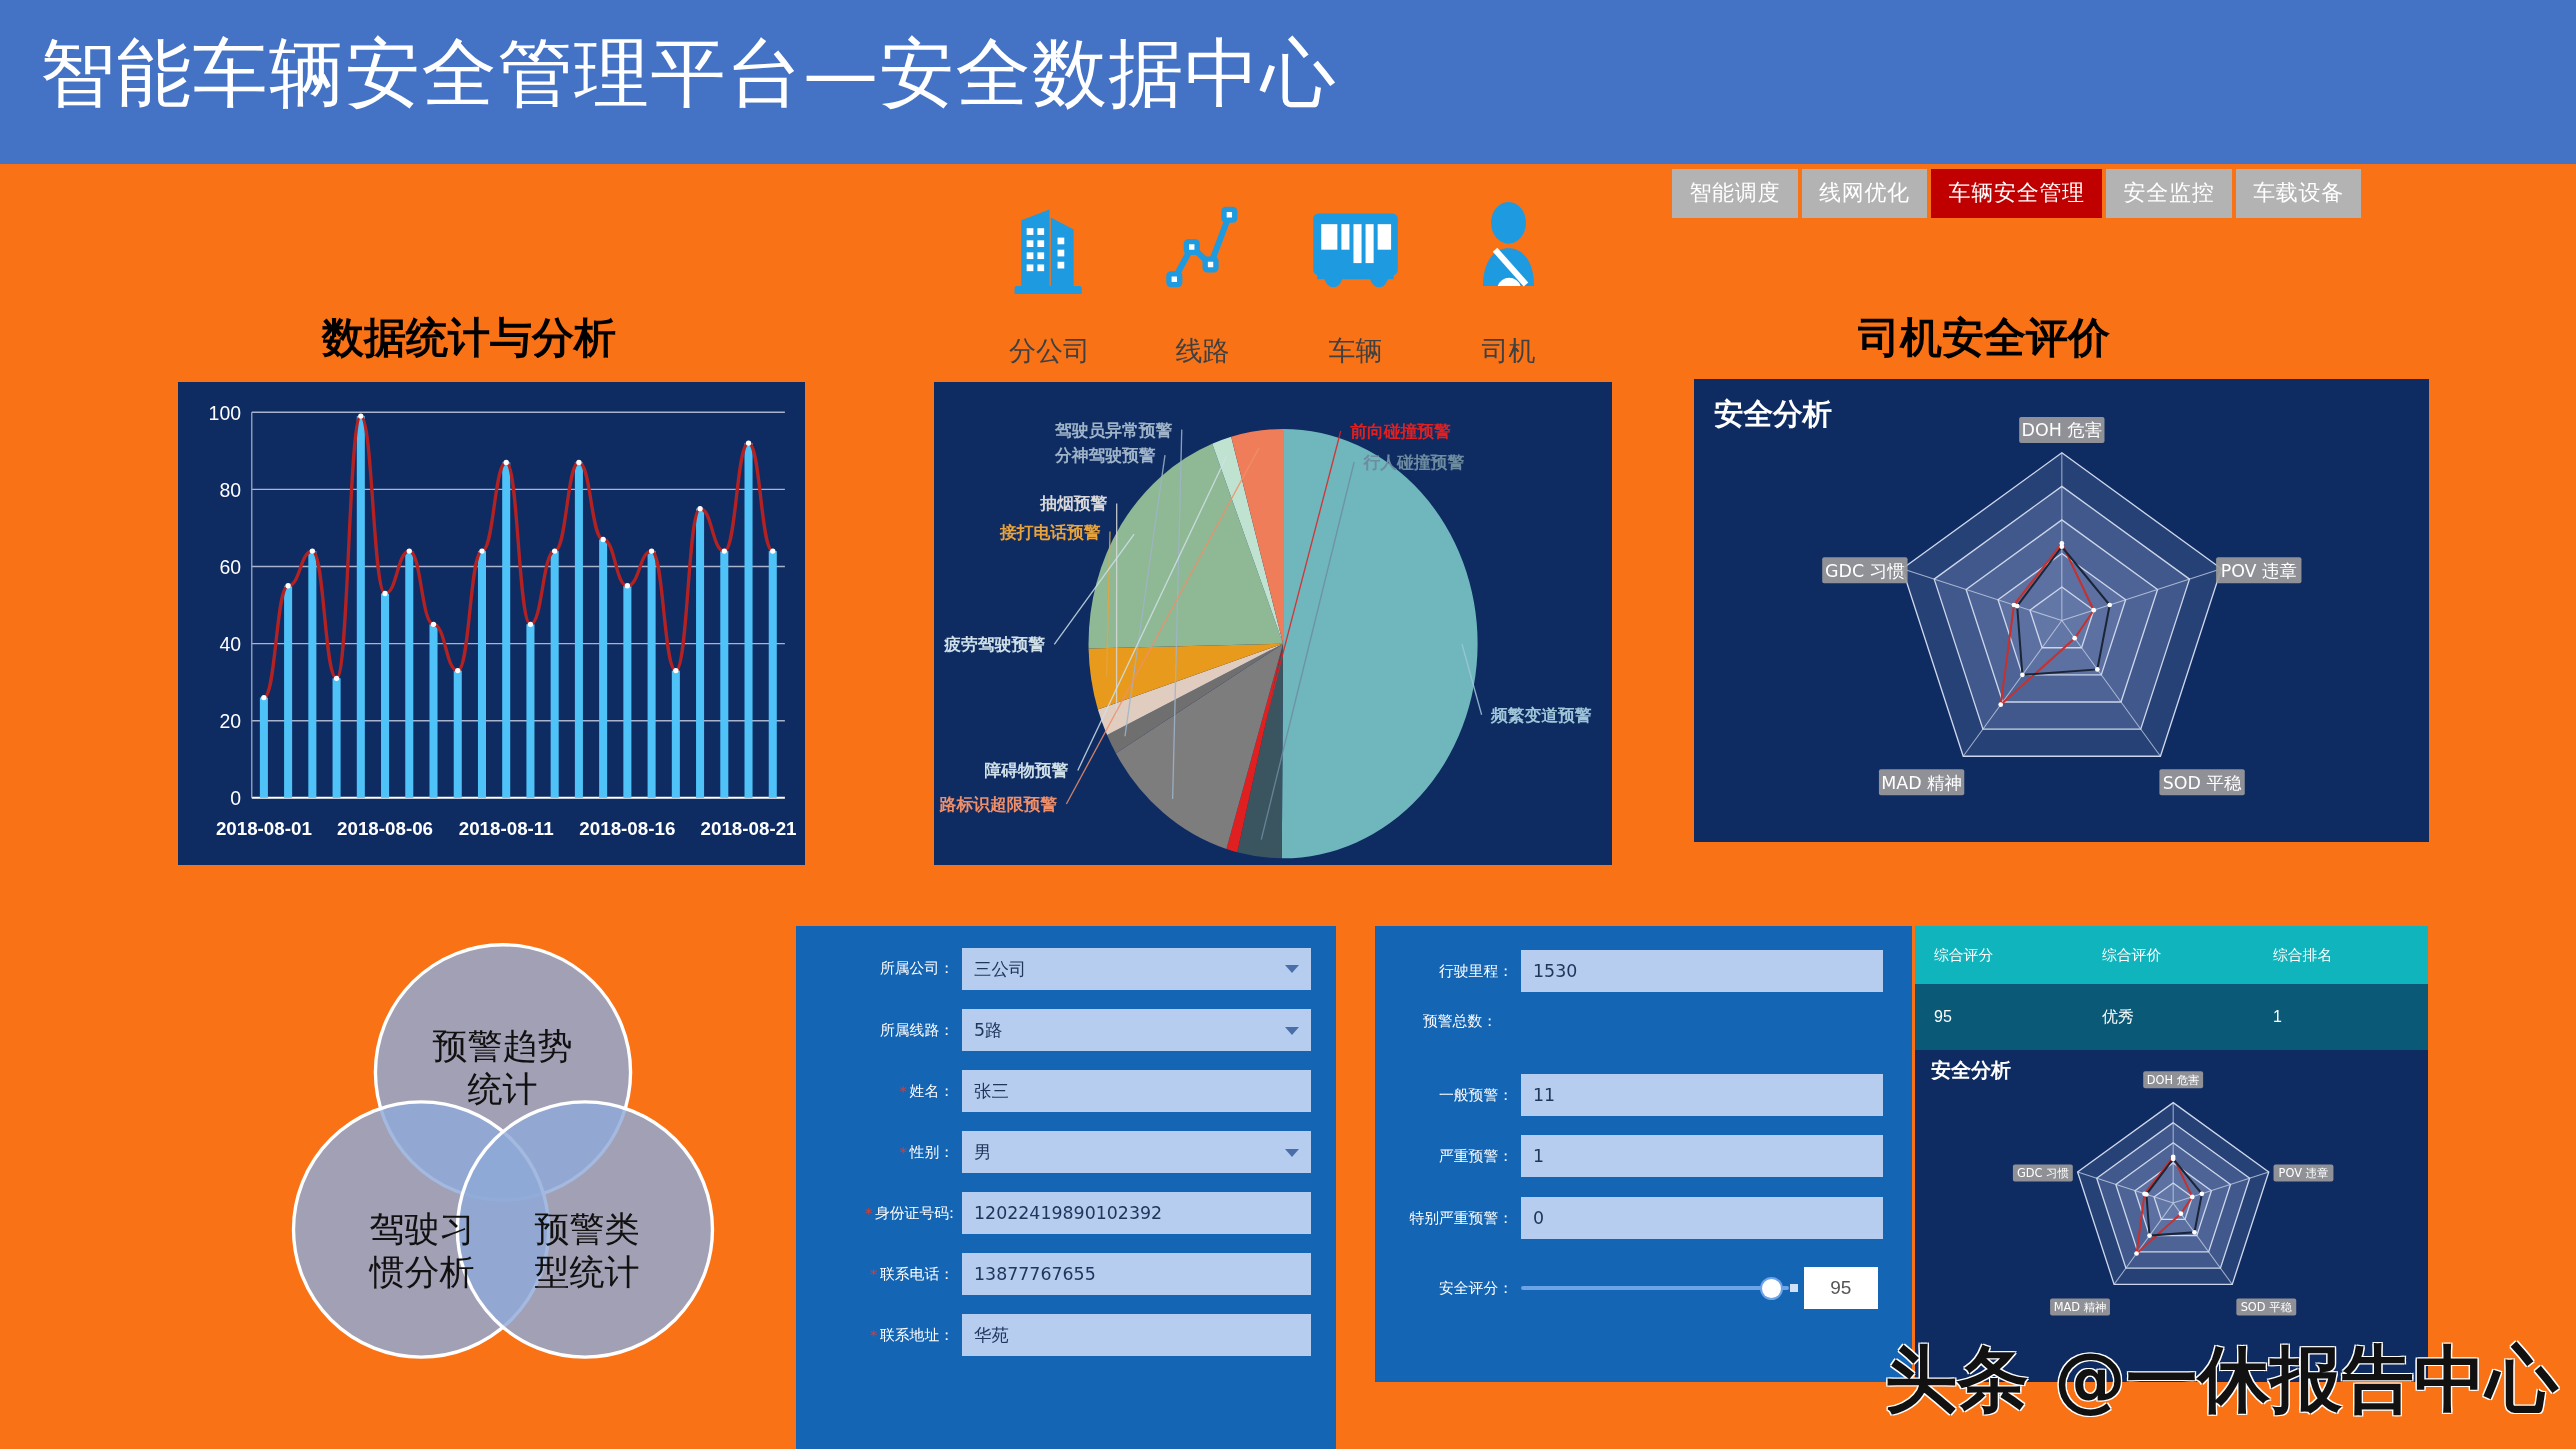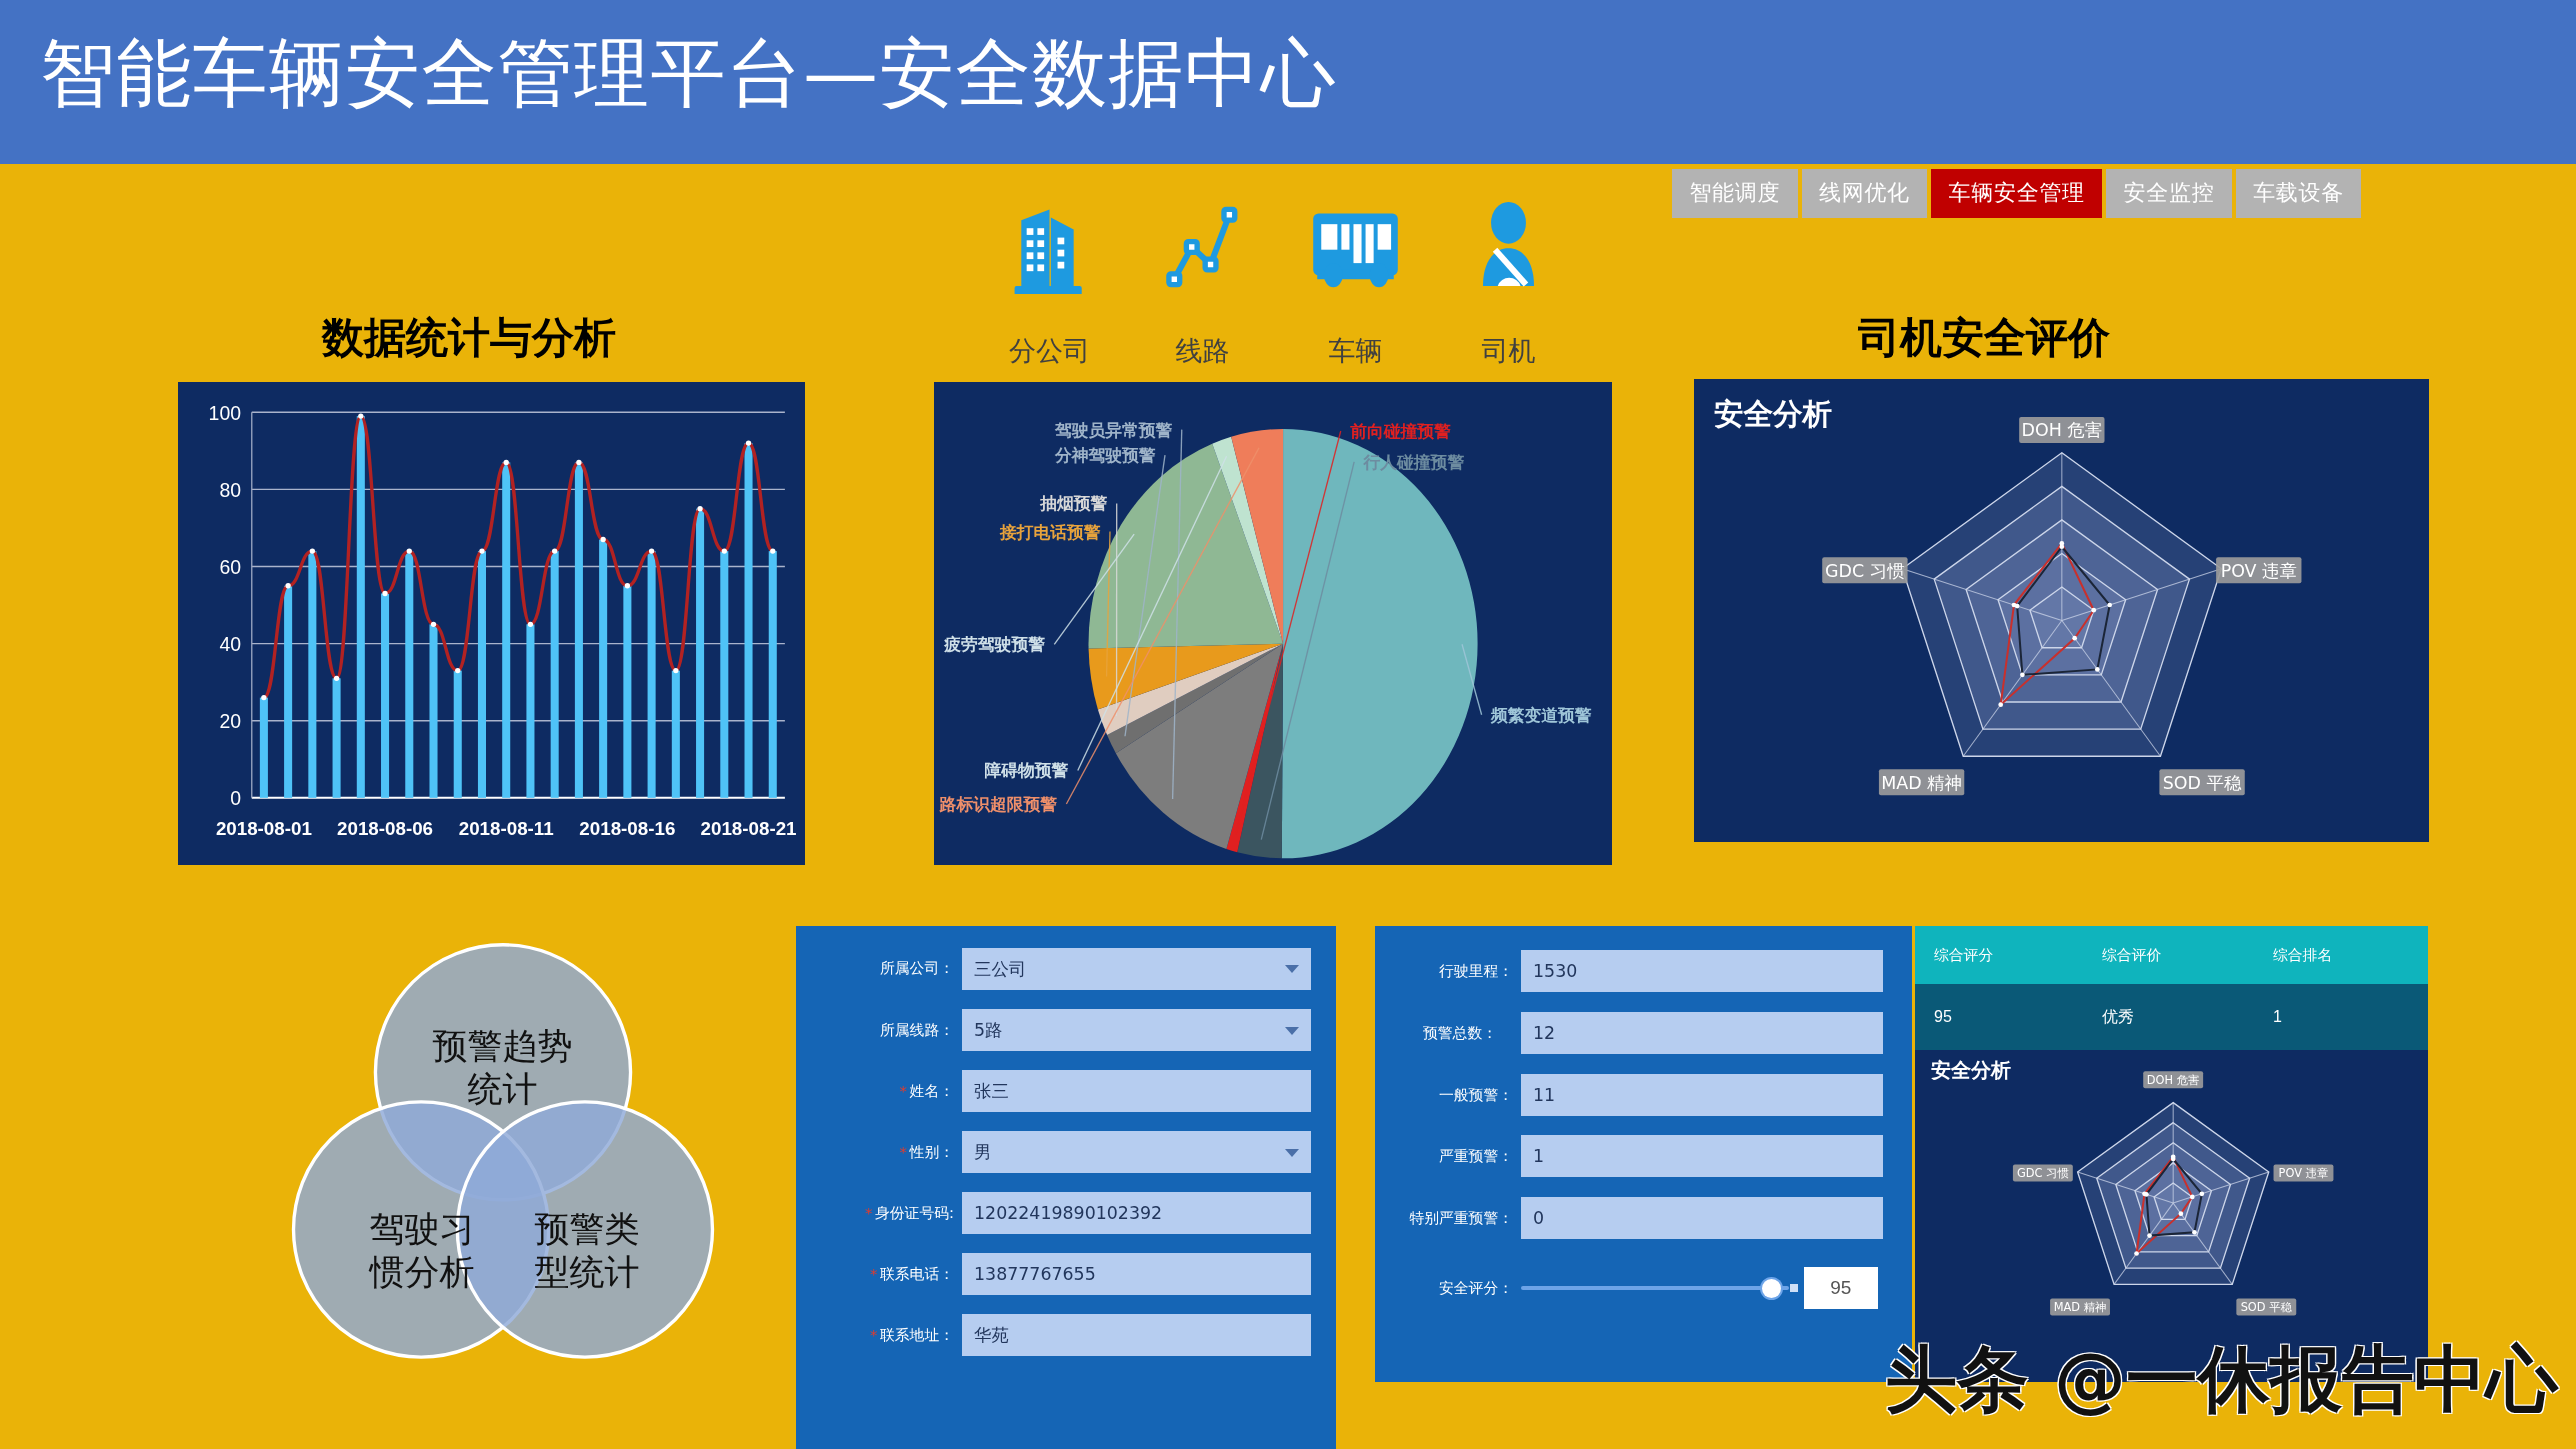--- a/index.html
+++ b/index.html
@@ -1,18 +1,18 @@
 <!DOCTYPE html>
 <html style="font-size:10.7px"><head>
 <meta charset="utf-8">
 <style>
   * { margin:0; padding:0; box-sizing:border-box; }
   html,body { width:2576px; height:1449px; background:#ffffff;
     font-family:"Liberation Sans","DejaVu Sans",sans-serif; overflow:hidden; }
-  #page { position:relative; width:2576px; height:1449px; background:#eab308; }
+  #page { position:relative; width:2576px; height:1449px; background:#f97316; }
 
   
   .header { position:absolute; left:0; top:0; width:2576px; height:164px; background:#4472c4; }
   .header-title { position:absolute; left:40px; top:24px; font-size:75px; color:#ffffff;
     font-family:"DejaVu Sans","Liberation Sans",sans-serif; letter-spacing:1.3px; white-space:nowrap;}
 
   
   .tabbar { position:absolute; left:1672px; top:169px; display:flex; gap:4px; }
   .tab { background:#b3b3b3; color:#ffffff; font-size:22px; padding:9.4px 17.4px;
     min-width:115px; text-align:center; white-space:nowrap; letter-spacing:0.7px;}
@@ -377,23 +377,20 @@
 
   <div class="formpanel" id="form-right">
       <div class="frow" style="left: 12px; top: 24px; width: 513px;">
         <div class="flabel" style="width: 134px; padding-right: 8px;">行驶里程：</div>
         <div class="finput" style="width: 362px;">
           <span>1530</span>
         </div>
       </div>
       <div class="frow" style="left: 12px; top: 86px; width: 513px;">
         <div class="flabel" style="width: 134px; padding-right: 24px;">预警总数：</div>
-        <div class="finput" style="width: 362px;">
-          <span>12</span>
-        </div>
       </div>
       <div class="frow" style="left: 12px; top: 148px; width: 513px;">
         <div class="flabel" style="width: 134px; padding-right: 8px;">一般预警：</div>
         <div class="finput" style="width: 362px;">
           <span>11</span>
         </div>
       </div>
       <div class="frow" style="left: 12px; top: 209px; width: 513px;">
         <div class="flabel" style="width: 134px; padding-right: 8px;">严重预警：</div>
         <div class="finput" style="width: 362px;">

